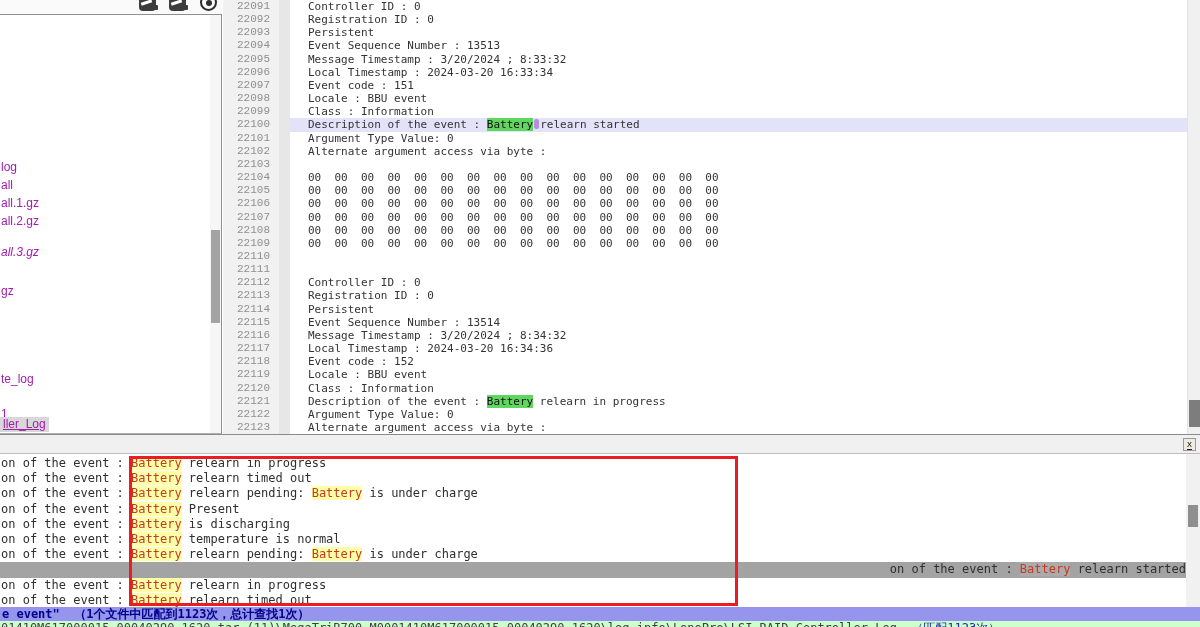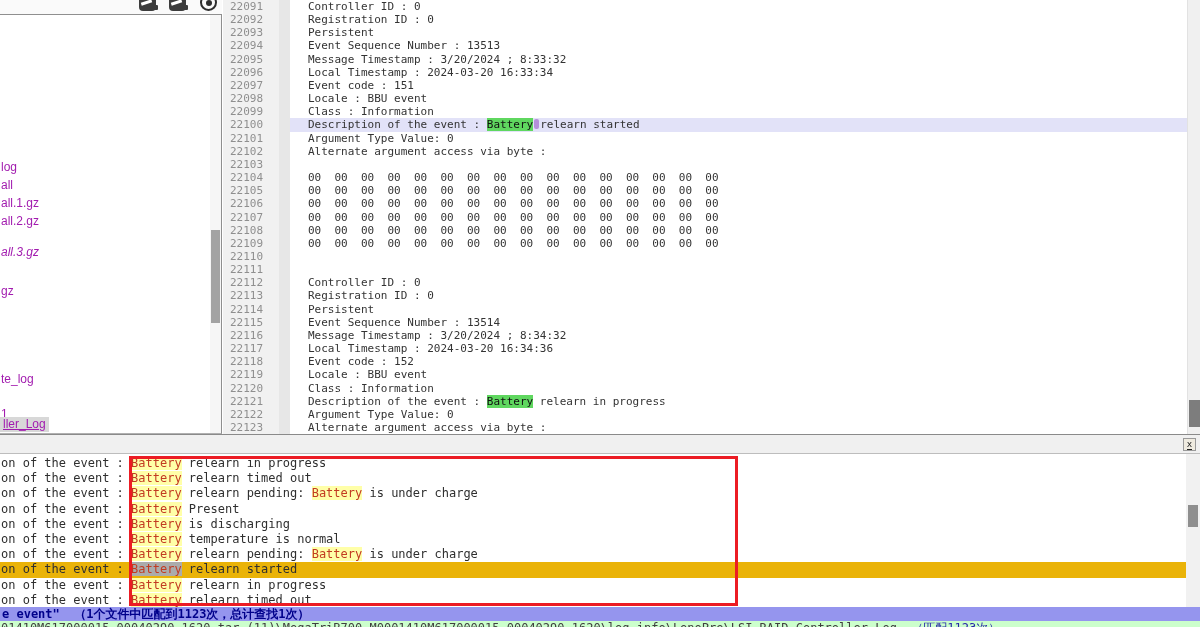--- a/index.html
+++ b/index.html
@@ -23,40 +23,40 @@
   .lp-scroll{position:absolute;left:210px;top:15px;width:11px;height:418px;background:#f6f6f6;}
   .lp-thumb{position:absolute;left:1px;width:9px;top:215px;height:93px;background:#a3a3a3;}
 
   
   .editor{position:absolute;left:223px;top:0;width:977px;height:434px;background:#fff;overflow:hidden;
           font-family:"DejaVu Sans Mono","Liberation Mono",monospace;font-size:11px;}
   .gutter-bg{position:absolute;left:0;top:0;width:56px;height:100%;background:#f1f1f1;}
   .margin-bg{position:absolute;left:56px;top:0;width:11px;height:100%;background:#e7e7e7;}
   .elines{position:absolute;left:0;top:0;right:13px;}
   .eline{display:flex;height:13.16px;line-height:13.16px;}
-  .lnum{width:47px;padding-right:9px;text-align:center;color:#8f8f8f;flex:none;}
+  .lnum{width:47px;padding-right:9px;text-align:right;color:#8f8f8f;flex:none;font-family:Liberation Mono, monospace;}
   .lmargin{width:11px;flex:none;}
   .ltext{flex:1;white-space:pre;color:#333;padding-left:18px;}
   .eline.current .ltext{background:#e2e2f8;}
   .hl-green{background:#5fd75f;color:#101010;}
   .caret{display:inline-block;width:5px;height:10px;background:#b58fdb;border-radius:2px;margin:0 1px;vertical-align:-1px;}
   .ed-scroll{position:absolute;right:0;top:0;width:13px;height:434px;background:#f0f0f0;border-left:1px solid #e2e2e2;box-sizing:border-box;}
   .ed-thumb{position:absolute;left:1px;width:11px;top:400px;height:27px;background:#7d7d7d;}
 
   
   .bp-header{position:absolute;left:0;top:434px;width:1200px;height:20px;background:#f0f0f0;
              border-top:1px solid #8a8a8a;border-bottom:1px solid #bdbdbd;box-sizing:border-box;}
   .bp-close{position:absolute;right:4px;top:3px;width:13px;height:13px;background:#efebe0;border:1px solid #9a9a9a;
             font-family:"DejaVu Sans Mono",monospace;font-size:9px;line-height:11px;text-align:center;color:#222;
             box-sizing:border-box;cursor:default;}
   .bp-close span{border-bottom:1px solid #222;}
   .results{position:absolute;left:0;top:454px;width:1186px;height:153px;background:#fff;overflow:hidden;
            font-family:"DejaVu Sans Mono","Liberation Mono",monospace;font-size:12px;padding-top:2px;box-sizing:content-box;}
   .rrow{height:15.2px;line-height:15.2px;white-space:pre;color:#2f2f2f;padding-left:1px;}
-  .rrow.selected{background:#eab308;}
+  .rrow.selected{background:#a3a3a3;text-align:right;}
   .hl-yellow{background:#ffffa8;color:#c23b22;}
   .hl-gray{background:#ababab;color:#c23b22;}
   .red-box{position:absolute;left:129px;top:456px;width:609px;height:150px;border:3px solid #ec1c24;
            box-sizing:border-box;pointer-events:none;z-index:6;}
   .rs-scroll{position:absolute;left:1186px;top:454px;width:14px;height:153px;background:#f1f1f1;}
   .rs-thumb{position:absolute;left:2px;width:10px;top:51px;height:22px;background:#8f8f8f;}
 
   
   .summary-bar{position:absolute;left:0;top:607px;width:1200px;height:14px;background:#9595ee;
                font-family:"DejaVu Sans Mono","Liberation Mono",monospace;font-size:12px;font-weight:bold;

